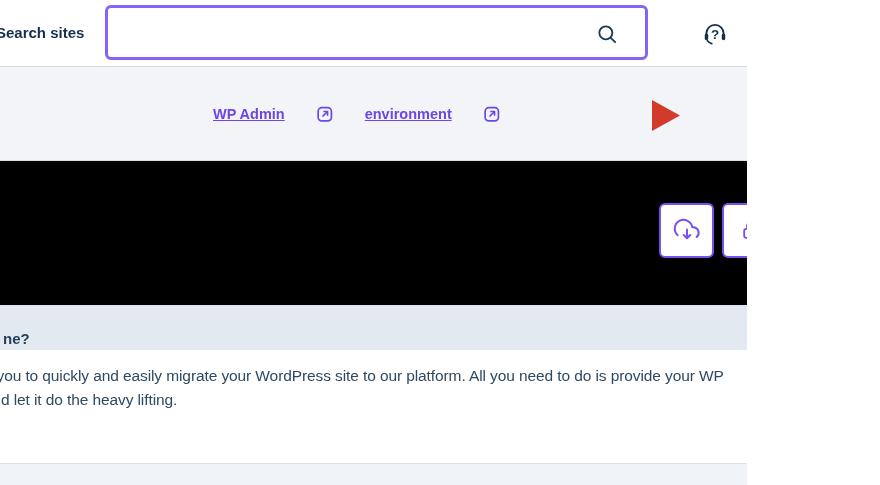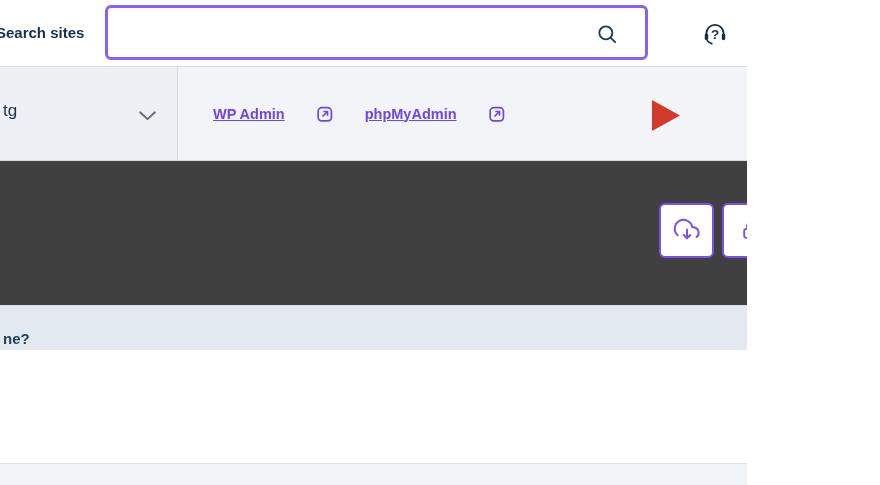--- a/index.html
+++ b/index.html
@@ -1,19 +1,19 @@
 <!DOCTYPE html>
 <html><head>
 <meta charset="utf-8">
 <style>
   * { margin:0; padding:0; box-sizing:border-box; }
   html,body { background:#fff; }
   .screen {
     position:relative; width:747px; height:485px; overflow:hidden;
-    background:#404040;
+    background:#000000;
     font-family:"Liberation Sans", sans-serif;
     color:#14304e;
   }
   
   .topbar {
     position:absolute; left:0; top:0; width:880px; height:67px;
     background:#ffffff; border-bottom:1px solid #d4dbe3;
   }
   .search-label {
     position:absolute; left:-4px; top:24px;
@@ -109,35 +109,29 @@
       <path d="M5 14.5 v-2 a8 8 0 0 1 16 0 v2" stroke="#14304e" stroke-width="1.7" stroke-linecap="round"></path>
       <rect x="3.5" y="12.6" width="3.2" height="6.2" rx="1.6" fill="#14304e"></rect>
       <rect x="19.3" y="12.6" width="3.2" height="6.2" rx="1.6" fill="#14304e"></rect>
       <path d="M6 19.2 a8.4 8.4 0 0 0 4 2.8" stroke="#14304e" stroke-width="1.6" stroke-linecap="round"></path>
       <text x="13" y="17.2" text-anchor="middle" font-family="Liberation Sans, sans-serif" font-size="12.5" font-weight="700" fill="#14304e">?</text>
     </svg>
 
   </header>
 
   <div class="envbar">
-    <div class="env-selector">
-      <span class="env-name">tg</span>
-      <svg class="env-chevron" width="19" height="12" viewBox="0 0 18 11" fill="none">
-        <polyline points="2,2 9,8.5 16,2" stroke="#5f6b79" stroke-width="1.8" stroke-linecap="round" stroke-linejoin="round"></polyline>
-      </svg>
-    </div>
 
     <div class="env-links">
       <a class="env-link">WP Admin</a>
       <svg class="ext-icon" width="20" height="20" viewBox="0 0 19 19" fill="none">
         <rect x="3" y="3.5" width="12.6" height="12.6" rx="3.4" stroke="#6e45e6" stroke-width="1.6"></rect>
         <line x1="7.6" y1="11.4" x2="11.4" y2="7.6" stroke="#6e45e6" stroke-width="1.6" stroke-linecap="round"></line>
         <polyline points="8.6,7.1 11.9,7.1 11.9,10.4" stroke="#6e45e6" stroke-width="1.6" stroke-linecap="round" stroke-linejoin="round"></polyline>
       </svg>
-      <a class="env-link">phpMyAdmin</a>
+      <a class="env-link">environment</a>
       <svg class="ext-icon" width="20" height="20" viewBox="0 0 19 19" fill="none">
         <rect x="3" y="3.5" width="12.6" height="12.6" rx="3.4" stroke="#6e45e6" stroke-width="1.6"></rect>
         <line x1="7.6" y1="11.4" x2="11.4" y2="7.6" stroke="#6e45e6" stroke-width="1.6" stroke-linecap="round"></line>
         <polyline points="8.6,7.1 11.9,7.1 11.9,10.4" stroke="#6e45e6" stroke-width="1.6" stroke-linecap="round" stroke-linejoin="round"></polyline>
       </svg>
     </div>
 
 
     <svg class="red-cursor" width="29" height="32" viewBox="0 0 29 32">
       <polygon points="0,0 28,15.5 0,31" fill="#d23a2c"></polygon>
@@ -174,17 +168,21 @@
   <div class="banner">
     <div class="banner-header">
       <span class="banner-title">ne?</span>
       <span class="banner-close">
         <svg width="14" height="14" viewBox="0 0 13 13">
           <line x1="2" y1="2" x2="11" y2="11" stroke="#7b4be0" stroke-width="3.2" stroke-linecap="round"></line>
           <line x1="11" y1="2" x2="2" y2="11" stroke="#7b4be0" stroke-width="3.2" stroke-linecap="round"></line>
         </svg>
       </span>
     </div>
+    <div class="banner-body">
+      <div class="banner-line l1">you to quickly and easily migrate your WordPress site to our platform. All you need to do is provide your WP</div>
+      <div class="banner-line l2">d let it do the heavy lifting.</div>
+    </div>
   </div>
 
   <div class="bottom-strip"></div>
 
 </div>
 
 </body></html>

